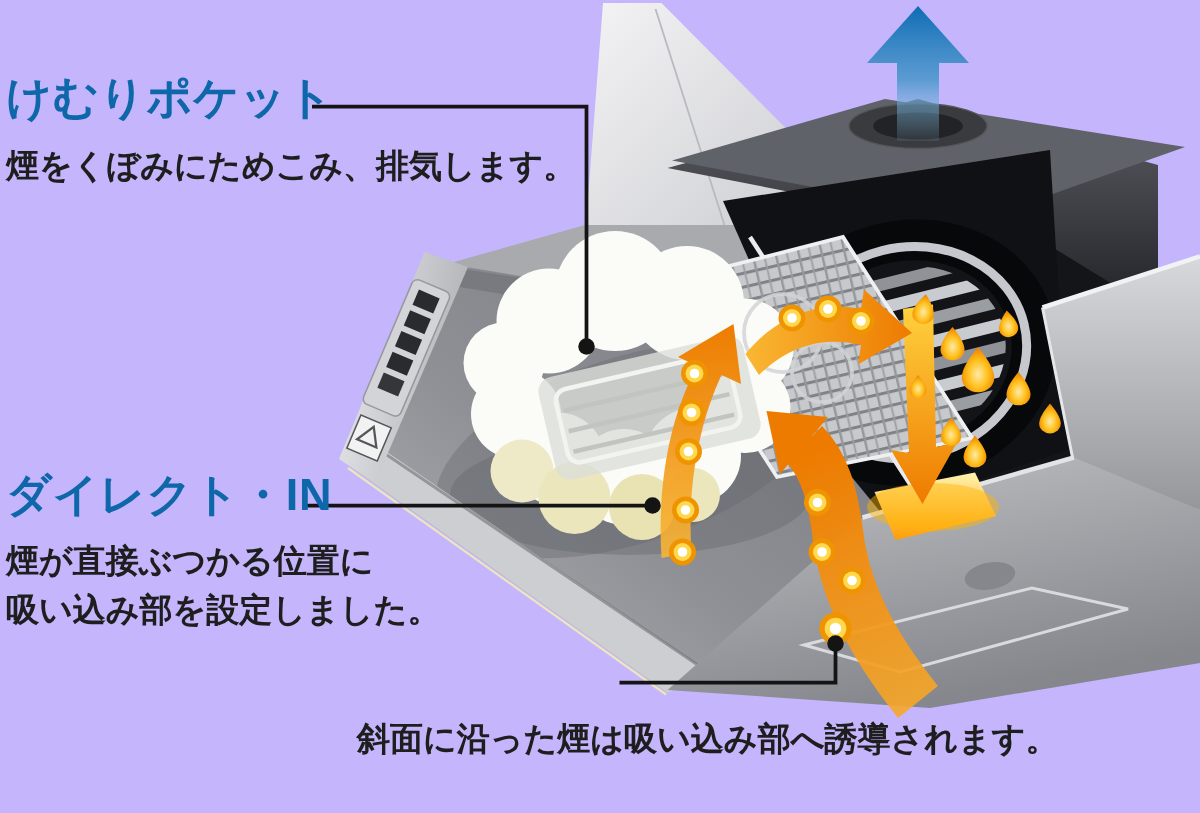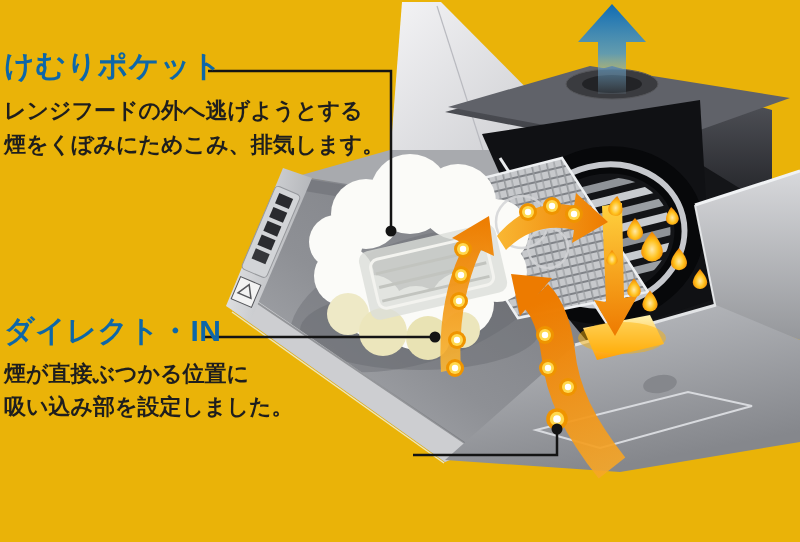--- a/index.html
+++ b/index.html
@@ -1,16 +1,16 @@
 <!DOCTYPE html>
 <html><head>
 <meta charset="utf-8">
 <style>
   html,body{margin:0;padding:0;background:#fff;}
-  .stage{position:relative;width:800px;height:542px;background:#eab308;overflow:hidden;
+  .stage{position:relative;width:800px;height:542px;background:#c4b5fd;overflow:hidden;
          font-family:"Liberation Sans","DejaVu Sans",sans-serif;}
   .stage svg{position:absolute;left:0;top:0;}
   .callout{position:absolute;}
   .callout h2{margin:0;font-size:30px;font-weight:bold;color:#0d67a8;letter-spacing:.5px;line-height:1.05;}
   .callout p{margin:0;font-size:22px;font-weight:600;color:#1e1e1e;letter-spacing:0;}
   #c1-title{left:4px;top:50px;}
   #c1-desc{left:4px;top:94px;}  #c1-desc p{line-height:34px;}
   #c2-title{left:4px;top:315px;}
   #c2-desc{left:4px;top:357px;} #c2-desc p{line-height:33px;}
   #c3-title{left:238px;top:440px;}
@@ -274,28 +274,28 @@
     <circle cx="391" cy="231" r="5.5"></circle>
     <circle cx="435" cy="337" r="5.5"></circle>
     <circle cx="557" cy="429" r="5.5"></circle>
   </g>
 </svg>
 
 <div class="callout" id="c1-title">
   <h2>けむりポケット</h2>
 </div>
 <div class="callout" id="c1-desc">
-  <p>レンジフードの外へ逃げようとする</p>
   <p>煙をくぼみにためこみ、排気します。</p>
 </div>
 
 <div class="callout" id="c2-desc">
   <p>煙が直接ぶつかる位置に</p>
   <p>吸い込み部を設定しました。</p>
 </div>
 <div class="callout" id="c2-title">
   <h2>ダイレクト・IN</h2>
 </div>
 
 <div class="callout" id="c3-desc">
+  <p>斜面に沿った煙は吸い込み部へ誘導されます。</p>
 </div>
 
 </div>
 
 </body></html>

